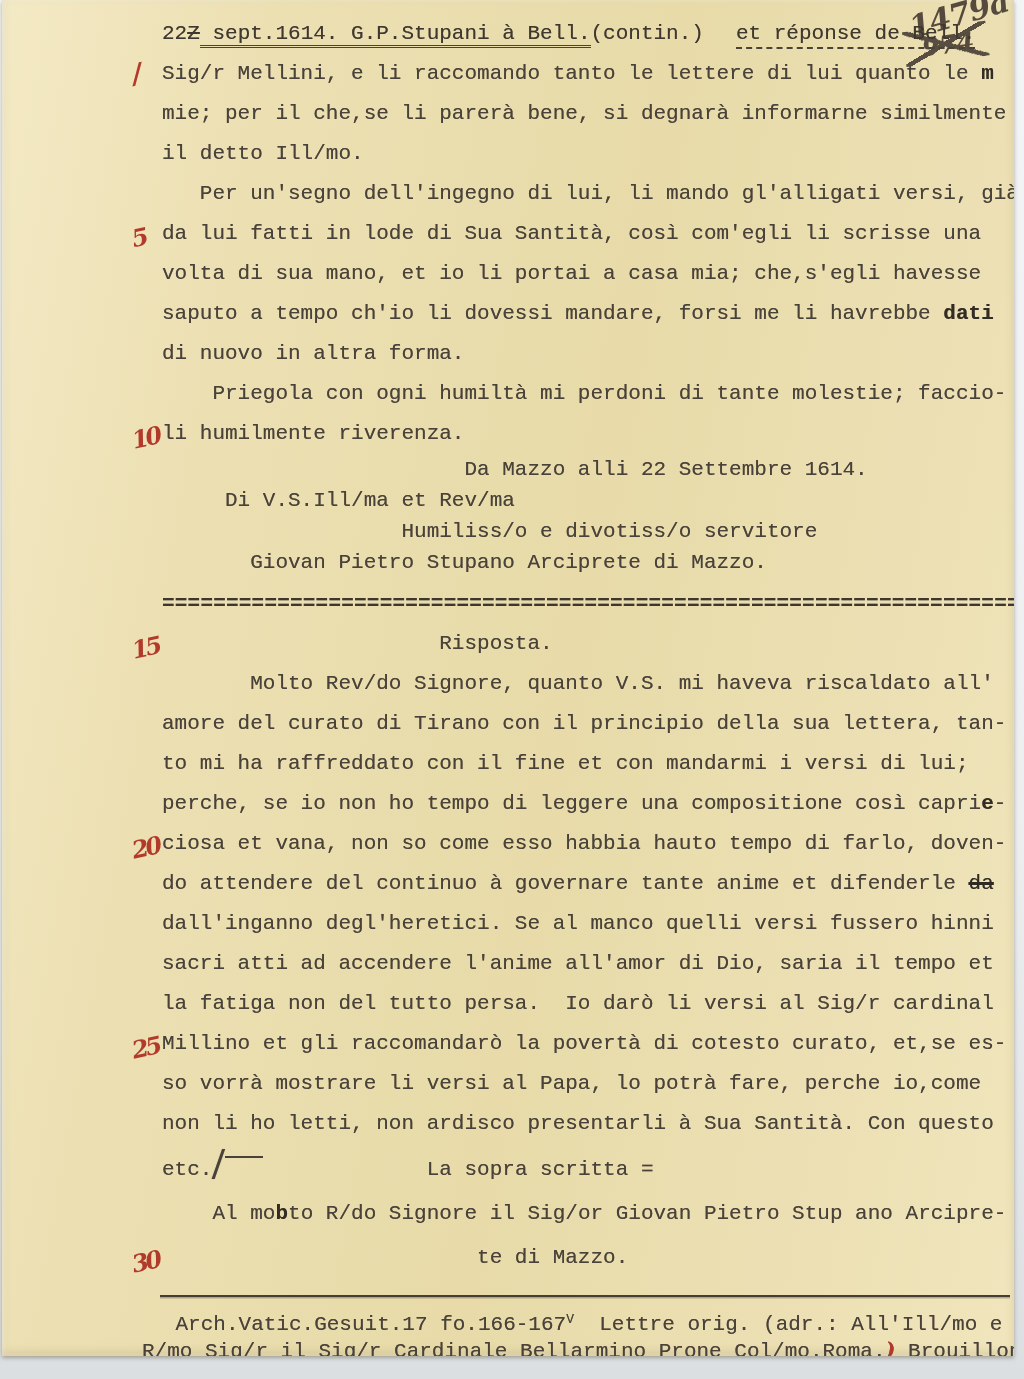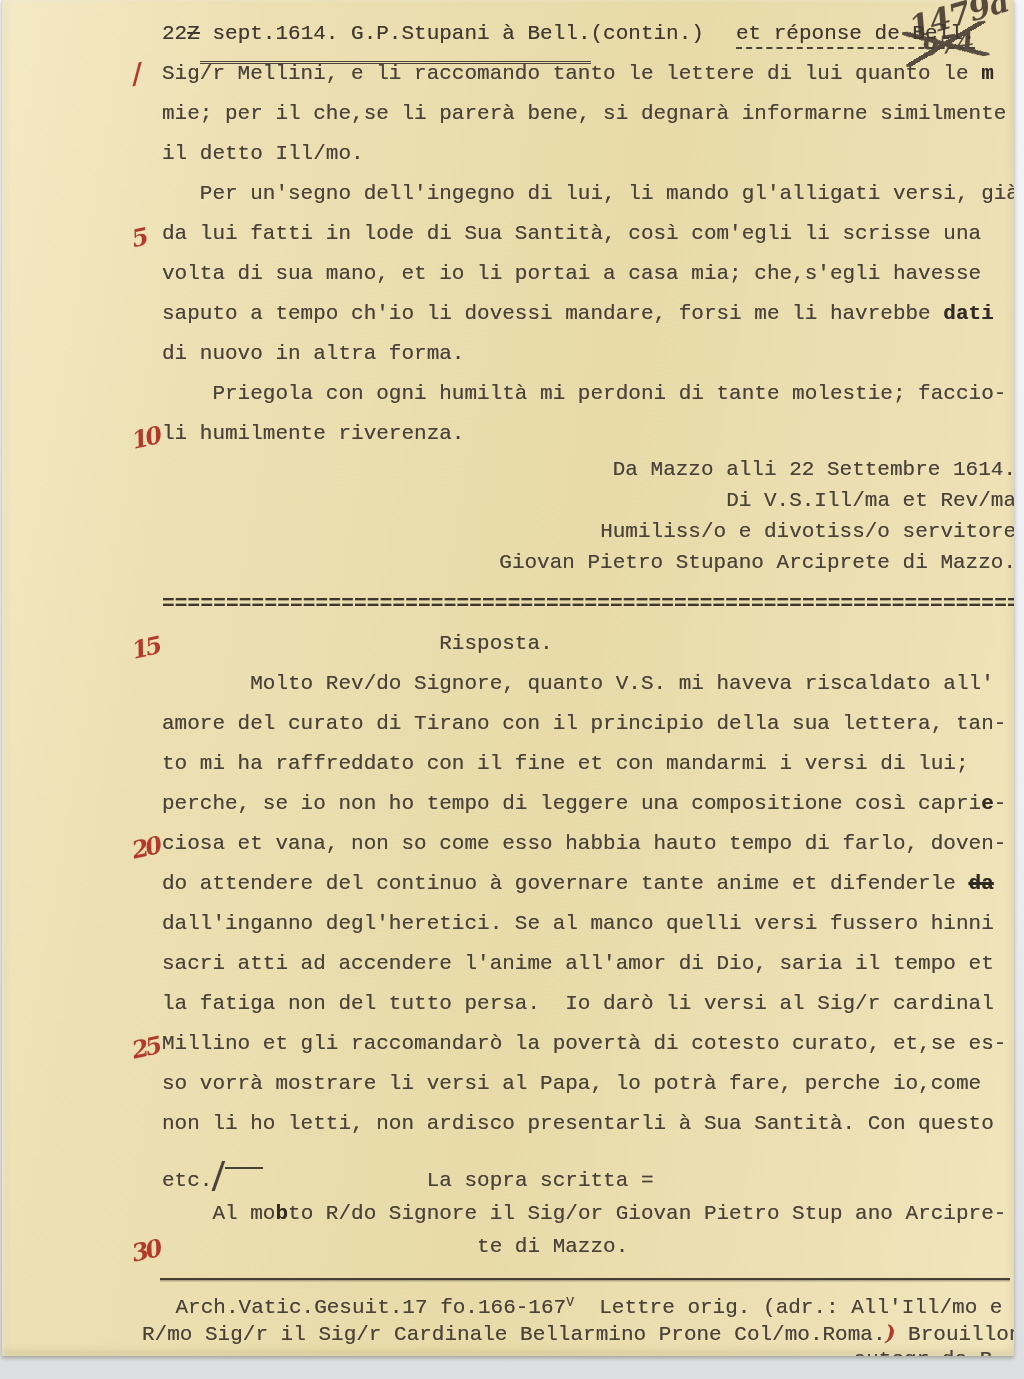--- a/index.html
+++ b/index.html
@@ -14,31 +14,31 @@
     box-shadow:0 2px 4px rgba(90,85,60,.45), inset 0 -4px 8px rgba(150,135,90,.25), inset 2px 0 4px rgba(255,255,255,.5);
     overflow:hidden;
   }
   .doc{
     position:absolute;left:160px;top:14px;width:854px;
     font-size:21px;color:#49423a;white-space:pre;
     text-shadow:0 0 .5px rgba(60,50,40,.55);
   }
   .sec{display:block;}
   .s-a{line-height:40px;}
-  .s-b{line-height:31px;text-align:right;}
+  .s-b{line-height:31px;}
   .s-c{line-height:40px;margin-top:6px;}
-  .s-d{line-height:33px;margin-top:20px;}
+  .s-d{line-height:44px;margin-top:4px;}
   .s-e{line-height:25px;margin-top:2px;text-align:center;}
   .line{position:relative;height:auto;}
   .hdr{color:#3f3830;}
-  .u1{border-bottom:3px double #4a4339;padding-bottom:16px;}
+  .u1{border-bottom:3px double #4a4339;padding-bottom:0px;}
   .u2{border-bottom:2px dashed #4a4339;padding-bottom:2px;margin-left:32px;}
   .xbar{text-decoration:line-through;text-decoration-thickness:2px;}
   .over{font-weight:bold;color:#322c25;}
-  .strike{font-weight:bold;color:#2e2922;text-decoration:line-through;text-decoration-thickness:2.5px;}
+  .strike{font-weight:normal;color:#2e2922;text-decoration:line-through;text-decoration-thickness:2.5px;}
   .sup{font-size:13px;vertical-align:7px;}
   .outdent{margin-left:-20px;}
   .bold{font-weight:bold;letter-spacing:.2px;color:#3d372f;}
   .mnum{
     position:absolute;left:-30px;top:4px;color:#b23a2b;
     font-family:"DejaVu Serif",serif;font-style:italic;font-size:24px;font-weight:bold;
     letter-spacing:-3px;transform:rotate(-12deg);text-shadow:none;white-space:nowrap;
   }
   .mnum.sl{font-size:27px;top:0;}
   .bigslash{display:inline-block;transform:scale(1.25,1.9) translateY(0px);font-weight:bold;}

